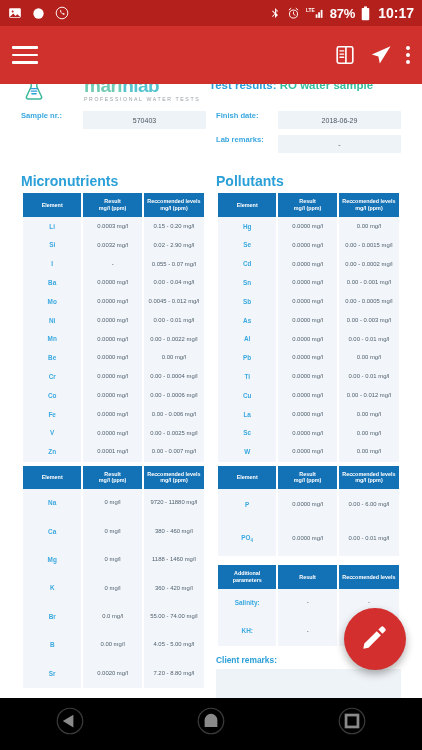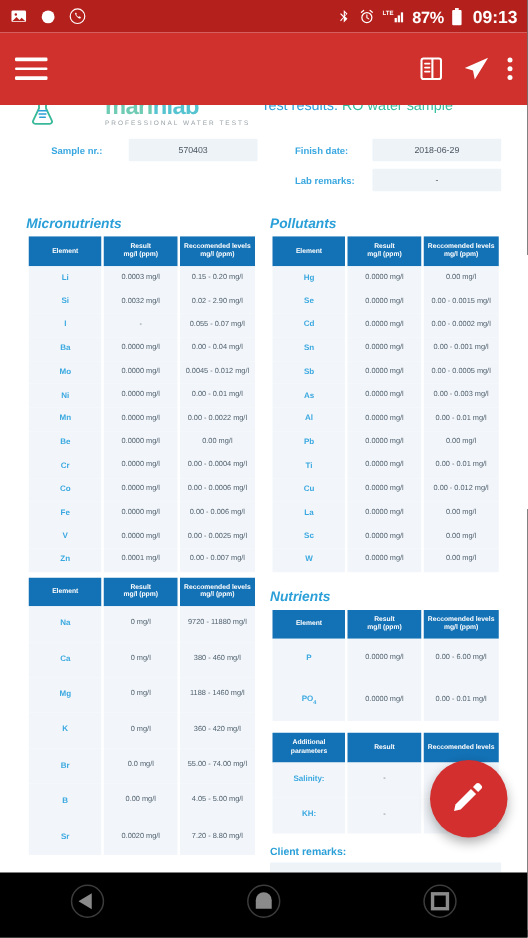--- a/index.html
+++ b/index.html
@@ -42,37 +42,37 @@
   .doc-wrap { position:absolute; left:0; top:84px; right:0; bottom:46px; background:#fff; overflow:hidden; }
   .page { position:absolute; left:17px; top:-10px; width:388px; background:#fff; }
 
   .doc-head { display:flex; align-items:flex-start; padding: 2px 4px 0 4px; }
   .logo { display:flex; align-items:center; gap:5px; width:182px; }
   .logo-mark { width:26px; height:26px; flex:0 0 26px; }
   .logo-txt { line-height:1;margin-left:32px; }
   .logo-name { font-size:19px; font-weight:bold; color:#6fcbb4; letter-spacing:-0.5px; }
   .logo-name span.b { color:#55c3d0; }
   .logo-tag { font-size:5.2px; color:#9aa3a8; letter-spacing:1.6px; margin-top:2px; }
-  .doc-title { font-size:11.5px; font-weight:normal; margin-left:6px; padding-top:3px; }
+  .doc-title { font-size:11.5px; font-weight:bold; margin-left:6px; padding-top:3px; }
   .doc-title .t1 { color:#2a9fd8; }
   .doc-title .t2 { color:#35bfa0; }
 
   
   .meta { display:flex; gap:10px; padding: 9px 4px 0 4px; }
   .meta-col { flex:1 1 50%; }
-  .meta-row { display:flex; align-items:center; margin-bottom:6px; height:18px;margin-left:20px; }
+  .meta-row { display:flex; margin-bottom:6px; height:18px; }
   .meta-label { font-size:7.6px; font-weight:bold; color:#3aa8e0; width:62px; flex:0 0 62px; }
   .meta-value {
     flex:1 1 auto; background:#eef3f7; height:18px; border-radius:1px;
     display:flex; align-items:center; justify-content:center;
     font-size:7px; color:#4a5560;
   }
 
   
-  .sec-title { font-size:11px; font-weight:bold; color:#2a9fd8; margin:10px 0 4px 0;font-style:italic; }
+  .sec-title { font-size:14px; font-weight:bold; color:#2a9fd8; margin:10px 0 4px 0; }
 
   .cols { display:flex; gap:10px; padding: 4px 4px 0 4px; }
   .col { flex:1 1 50%; min-width:0; }
 
   
   table.tbl { width:100%; border-collapse:separate; border-spacing:2px 0; table-layout:fixed; }
   table.tbl thead th {
     background:#1371b5; color:#fff; font-size:5.4px; font-weight:bold;
     padding:5px 1px; text-align:center; line-height:1.25; vertical-align:middle;
   }
@@ -153,21 +153,21 @@
           <rect x="21.2" y="5.5" width="2.6" height="11.5" fill="#fff"></rect>
         </svg>
       </span>
       <span class="battery-txt">87%</span>
       <span class="ic">
         <svg width="9" height="15" viewBox="0 0 12 20">
             <rect x="4" y="0.6" width="4" height="2" fill="#fff"></rect>
             <rect x="1" y="2.6" width="10" height="16.4" rx="1.2" fill="#fff"></rect>
           </svg>
       </span>
-      <span class="clock-txt">09:13</span>
+      <span class="clock-txt">10:17</span>
     </div>
   </div>
 
   <div class="appbar">
     <div class="hamburger">
         <i></i>
         <i></i>
         <i></i>
       </div>
     <div class="appbar-actions">
@@ -444,21 +444,20 @@
                     <td class="el" style="padding: 11px 1px;">Sr</td>
                     <td style="padding: 11px 1px;">0.0020 mg/l</td>
                     <td style="padding: 11px 1px;">7.20 - 8.80 mg/l</td>
                   </tr>
                 </tbody>
             </table>
           </div>
         </div>
 
         <div class="col">
-          <div class="sec-title">Nutrients</div>
           <div class="tbl-wrap">
             <table class="tbl">
               <thead>
                   <tr>
                 <th class="c1">Element</th>
                 <th class="c2"><span>Result</span><br><span>mg/l (ppm)</span></th>
                 <th class="c3"><span>Reccomended levels</span><br><span>mg/l (ppm)</span></th>
               </tr>
                 </thead>
               <tbody>

